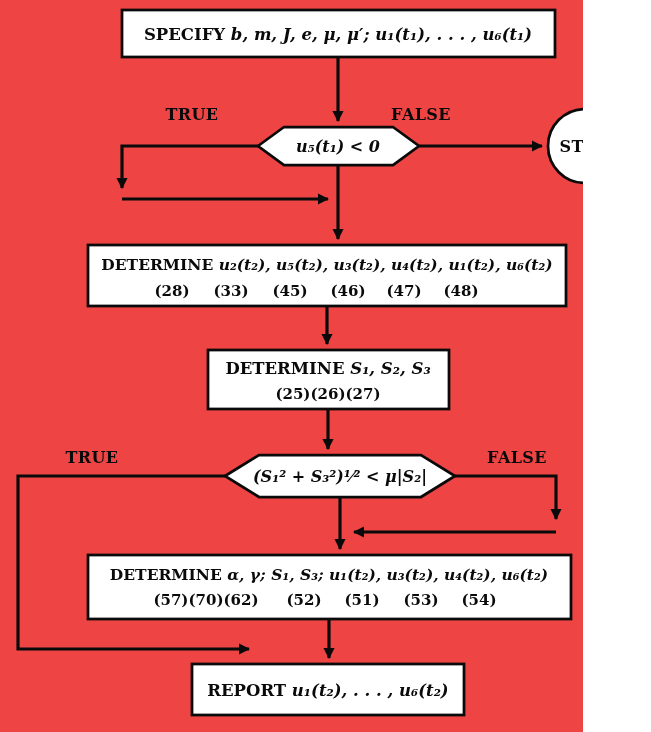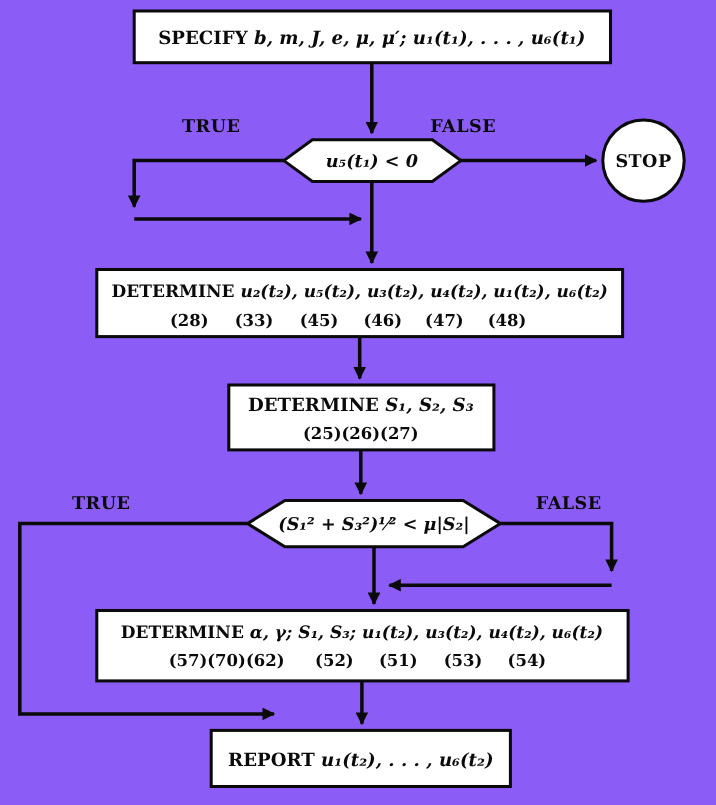--- a/index.html
+++ b/index.html
@@ -1,20 +1,20 @@
 <!DOCTYPE html>
 <html><head>
 <meta charset="utf-8">
 <style>
   html, body { margin: 0; padding: 0; background: #ffffff; }
   .page {
     position: relative;
-    width: 651px;
+    width: 583px;
     height: 732px;
-    background: #8b5cf6;
+    background: #ef4444;
     overflow: hidden;
   }
   svg text {
     font-family: "DejaVu Serif", "Liberation Serif", serif;
     font-weight: bold;
     fill: #0a0a0a;
     white-space: pre;
   }
   .t16  { font-size: 16.5px; }
   .t155 { font-size: 15.5px; }

